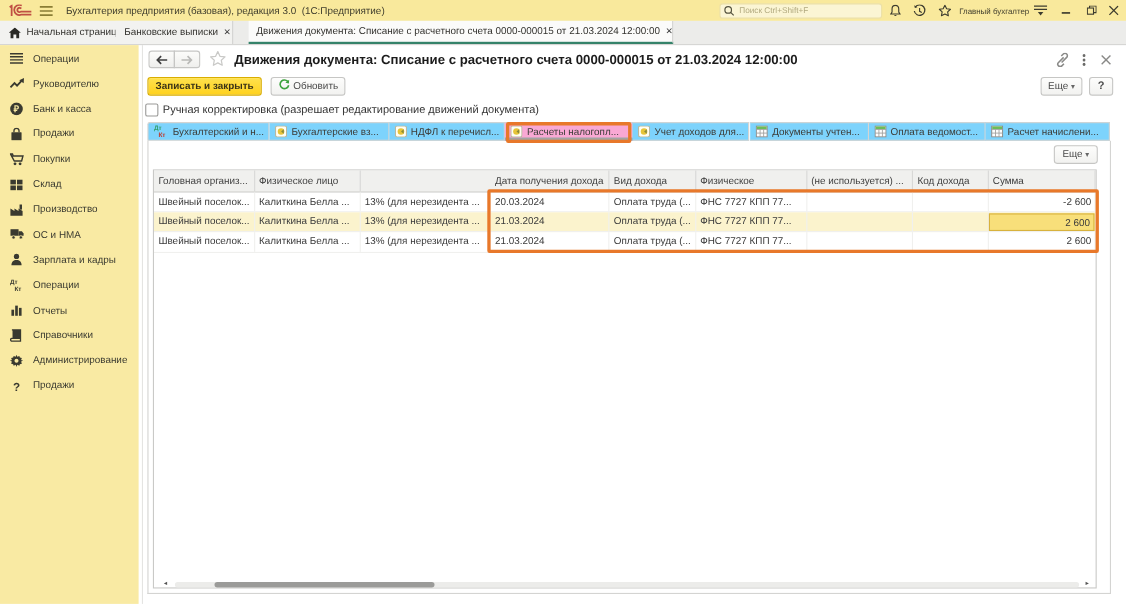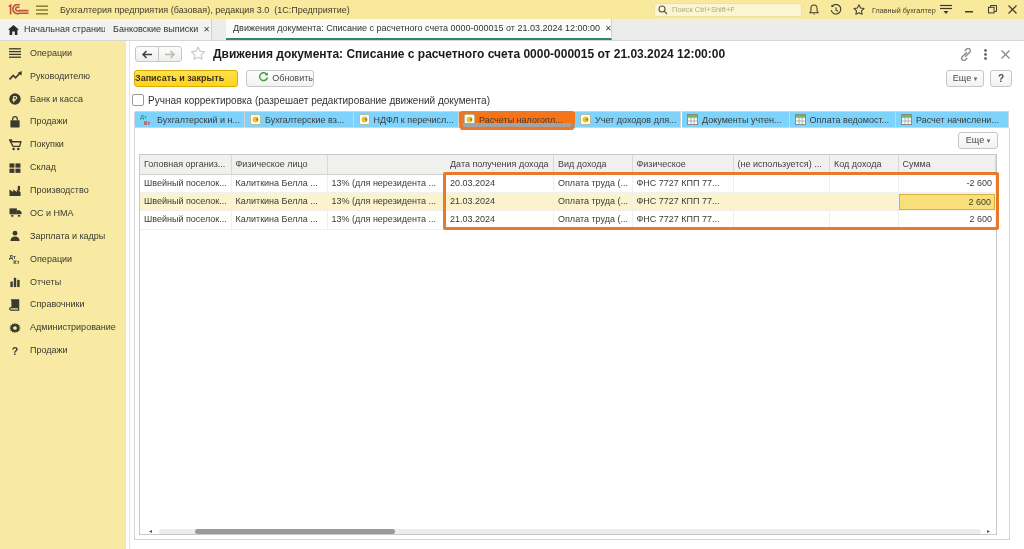--- a/index.html
+++ b/index.html
@@ -15,31 +15,31 @@
 .tclose{color:#3a3a3a;font-size:8px;margin-left:5px}
 #sidebar{left:0;top:41px;width:126px;height:508px;background:#f9eaa3}
 .sbi{position:absolute;left:0;width:126px;height:23px;line-height:23px;color:#3a3a30;font-size:9px}
 .sbi .ic{position:absolute;left:9px;top:5.5px}
 .sbi .tx{position:absolute;left:30px;top:0}
 #contentline{left:129px;top:41px;width:1px;height:508px;background:#e4e4e2}
 .navbtn{position:absolute;top:46px;width:24px;height:16px;background:linear-gradient(#fcfcfa,#efefed);border:1px solid #c6c6c4;text-align:center}
 #navback{left:135px;border-radius:3px 0 0 3px;color:#333}
 #navfwd{left:158px;border-radius:0 3px 3px 0;color:#b5b5b3}
 #doctitle{left:213px;top:47px;font-size:12px;font-weight:bold;color:#1c1c1c}
-#btnsave{left:134px;top:69.5px;width:104px;height:17px;background:linear-gradient(#ffe14d,#ffd21e);border:1px solid #d9ad00;border-radius:3px;font-size:9px;font-weight:bold;color:#3a3317;text-align:left;line-height:15px;white-space:nowrap}
-#btnrefresh{left:246px;top:69.5px;width:68px;height:17px;background:linear-gradient(#fdfdfc,#f2f2f0);border:1px solid #c6c6c4;border-radius:3px;font-size:9px;color:#4a4a4a;text-align:right;line-height:15px;white-space:nowrap}
+#btnsave{left:134px;top:69.5px;width:104px;height:17px;background:linear-gradient(#ffe14d,#ffd21e);border:1px solid #d9ad00;border-radius:3px;font-size:9px;font-weight:bold;color:#3a3317;text-align:center;line-height:15px;white-space:nowrap}
+#btnrefresh{left:246px;top:69.5px;width:68px;height:17px;background:linear-gradient(#fdfdfc,#f2f2f0);border:1px solid #c6c6c4;border-radius:3px;font-size:9px;color:#4a4a4a;text-align:center;line-height:15px;white-space:nowrap}
 .morebtn{position:absolute;background:linear-gradient(#fdfdfc,#f2f2f0);border:1px solid #c6c6c4;border-radius:3px;font-size:9px;color:#4a4a4a;text-align:center;white-space:nowrap}
 #btnmore1{left:946px;top:69.5px;width:38px;height:17px;line-height:15px}
 #btnhelp{left:990px;top:69.5px;width:22px;height:17px;line-height:15px;font-weight:bold;font-size:10px}
 #chkbox{left:132px;top:94px;width:12px;height:12px;background:#fff;border:1px solid #9a9a98;border-radius:2px}
 #chklabel{left:148px;top:95px;font-size:10px;color:#333}
 #pagebox{left:134px;top:127.5px;width:876px;height:412px;border:1px solid #d4d4d2;border-top:none;background:#fff}
 .ftab{position:absolute;top:110.5px;height:17.5px;background:#7dd3fc;border:1px solid #d4d4d2;border-left:none;font-size:9px;color:#3c3c38;line-height:16px;white-space:nowrap;overflow:hidden}
 .ftab.first{border-left:1px solid #d4d4d2;border-radius:2px 0 0 0}
-.ftab.active{background:#f97316;border-bottom:5px solid #a3a3a3}
+.ftab.active{background:#f9a8d4;border-bottom:3px solid #a3a3a3}
 .ftab .fic{display:inline-block;vertical-align:-2px;margin:0 4px 0 5px}
 #btnmore2{left:958px;top:132px;width:40px;height:17px;line-height:15px}
 #tbl{left:139px;top:154px;width:858px;height:381px;border:1px solid #c9c9c7;background:#fff}
 #thead{position:absolute;left:0;top:0;width:856px;height:20px;background:#f0f0ee;border-bottom:1px solid #d2d2d0}
 .th{position:absolute;top:0;height:19px;line-height:19px;font-size:9px;color:#3f3f3f;padding-left:4px;border-right:1px solid #d8d8d6;white-space:nowrap;overflow:hidden}
 .row{position:absolute;left:0;width:856px;height:18.2px;border-bottom:1px solid #f0f0ee}
 .td{position:absolute;top:0;height:17.2px;line-height:17.2px;font-size:9px;color:#3a3a3a;padding-left:4px;border-right:1px solid #f0f0ee;white-space:nowrap;overflow:hidden}
 .td.num{text-align:right;padding-right:3px;padding-left:0}
 #selcell{position:absolute;background:#f8df7a;border:1px solid #d8b23c;text-align:right;font-size:9px;color:#3a3a3a}
 #hscroll{position:absolute;left:19px;top:373.5px;width:822px;height:5px;background:#ececea;border-radius:3px}

